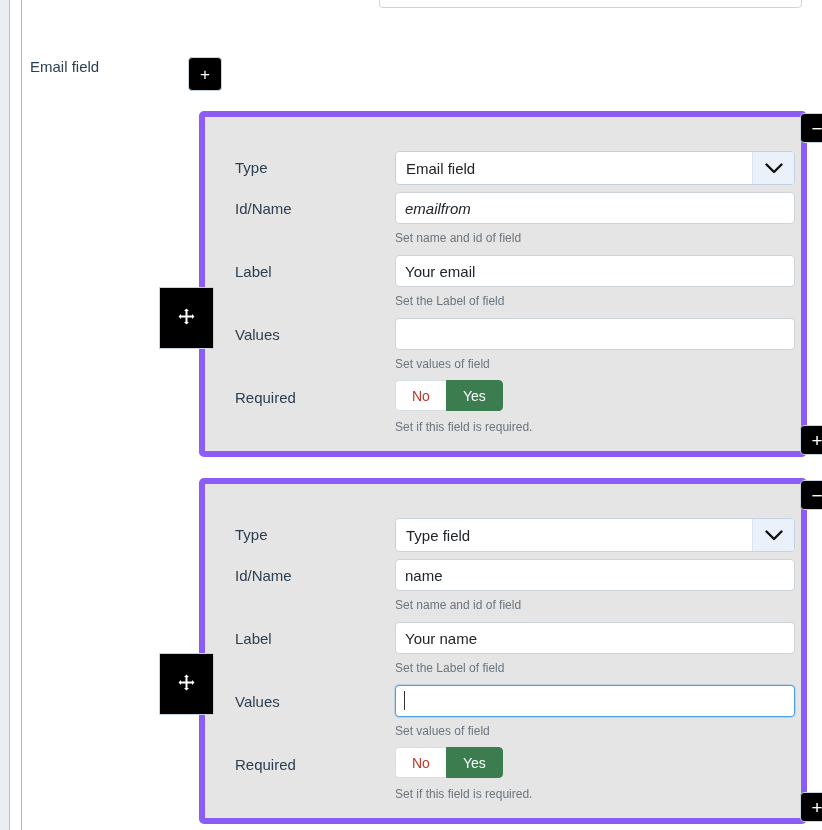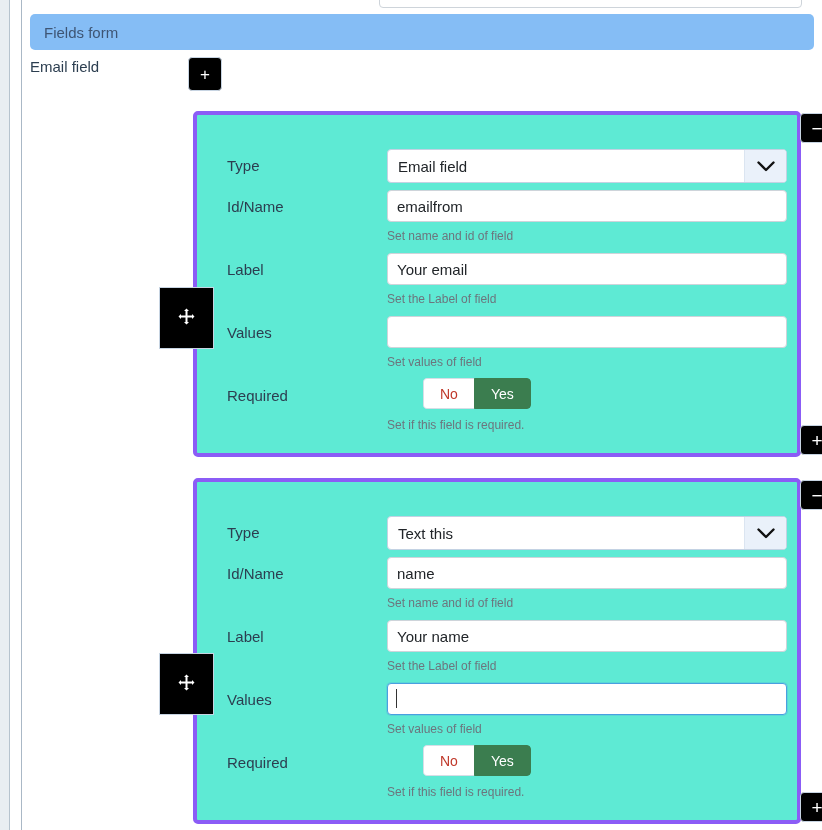--- a/index.html
+++ b/index.html
@@ -92,24 +92,24 @@
   }
   .btn-add-top {
     position: absolute;
     left: 166px; top: 57px;
     width: 34px; height: 34px;
   }
 
   
   .field-group {
     position: absolute;
-    left: 171px;
+    left: 177px;
     width: 608px;
-    background: #5eead4;
-    border: 4px solid #8b5cf6;
+    background: #e5e5e5;
+    border: 6px solid #8b5cf6;
     border-radius: 5px;
   }
   #group-0 { top: 111px; height: 346px; }
   #group-1 { top: 478px; height: 346px; }
 
   .field-row {
     position: absolute;
     left: 0; right: 0;
     height: 0;
   }
@@ -186,21 +186,20 @@
     cursor: pointer;
   }
   .sel-arrow svg { display: block; }
 
   
   .toggle {
     display: inline-flex;
     border-radius: 4px;
     overflow: hidden;
     height: 31px;
-    margin-left: 36px;
   }
   .toggle .tg {
     font-size: 14px;
     padding: 0 16px;
     display: flex;
     align-items: center;
     justify-content: center;
     cursor: pointer;
     font-family: "Liberation Sans", sans-serif;
     border: 1px solid #d6dee6;
@@ -256,23 +255,20 @@
 
   <div class="gutter-left"></div>
   <div class="gutter-rule"></div>
   <div class="white-strip"></div>
   <div class="panel-rule"></div>
 
   <div class="panel">
 
     <div class="top-clipped-input"></div>
 
-    <div class="fields-form-header">
-      <span>Fields form</span>
-    </div>
 
     <div class="formfield-label">Email field</div>
     <button class="btn-sq btn-add-top">+</button>
 
     <div class="field-group" id="group-0">
 
       <div class="field-row" style="top:42px">
         <div class="field-label" style="top:0">Type</div>
         <div class="field-control" style="top:-8px">
           <div class="sel-wrap">
@@ -281,21 +277,21 @@
               <svg width="18" height="11" viewBox="0 0 18 11">
                   <path d="M1.5 1.5 L9 9 L16.5 1.5" stroke="#111" stroke-width="2.4" fill="none" stroke-linecap="round" stroke-linejoin="round"></path>
                 </svg>
             </div>
           </div>
         </div>
       </div>
 
       <div class="field-row" style="top:83px">
         <div class="field-label" style="top:0">Id/Name</div>
-        <input class="txt-input" style="position: absolute; left: 190px; top: -8px;" value="emailfrom">
+        <input class="txt-input" style="position: absolute; left: 190px; top: -8px; font-style: italic;" value="emailfrom">
         <div class="help-text" style="top:31px">Set name and id of field</div>
       </div>
 
       <div class="field-row" style="top:146px">
         <div class="field-label" style="top:0">Label</div>
         <input class="txt-input" style="position: absolute; left: 190px; top: -8px;" value="Your email">
         <div class="help-text" style="top:31px">Set the Label of field</div>
       </div>
 
       <div class="field-row" style="top:209px">
@@ -316,21 +312,21 @@
       </div>
 
     </div>
 
     <div class="field-group" id="group-1">
 
       <div class="field-row" style="top:42px">
         <div class="field-label" style="top:0">Type</div>
         <div class="field-control" style="top:-8px">
           <div class="sel-wrap">
-            <div class="sel-box">Text this</div>
+            <div class="sel-box">Type field</div>
             <div class="sel-arrow">
               <svg width="18" height="11" viewBox="0 0 18 11">
                   <path d="M1.5 1.5 L9 9 L16.5 1.5" stroke="#111" stroke-width="2.4" fill="none" stroke-linecap="round" stroke-linejoin="round"></path>
                 </svg>
             </div>
           </div>
         </div>
       </div>
 
       <div class="field-row" style="top:83px">

